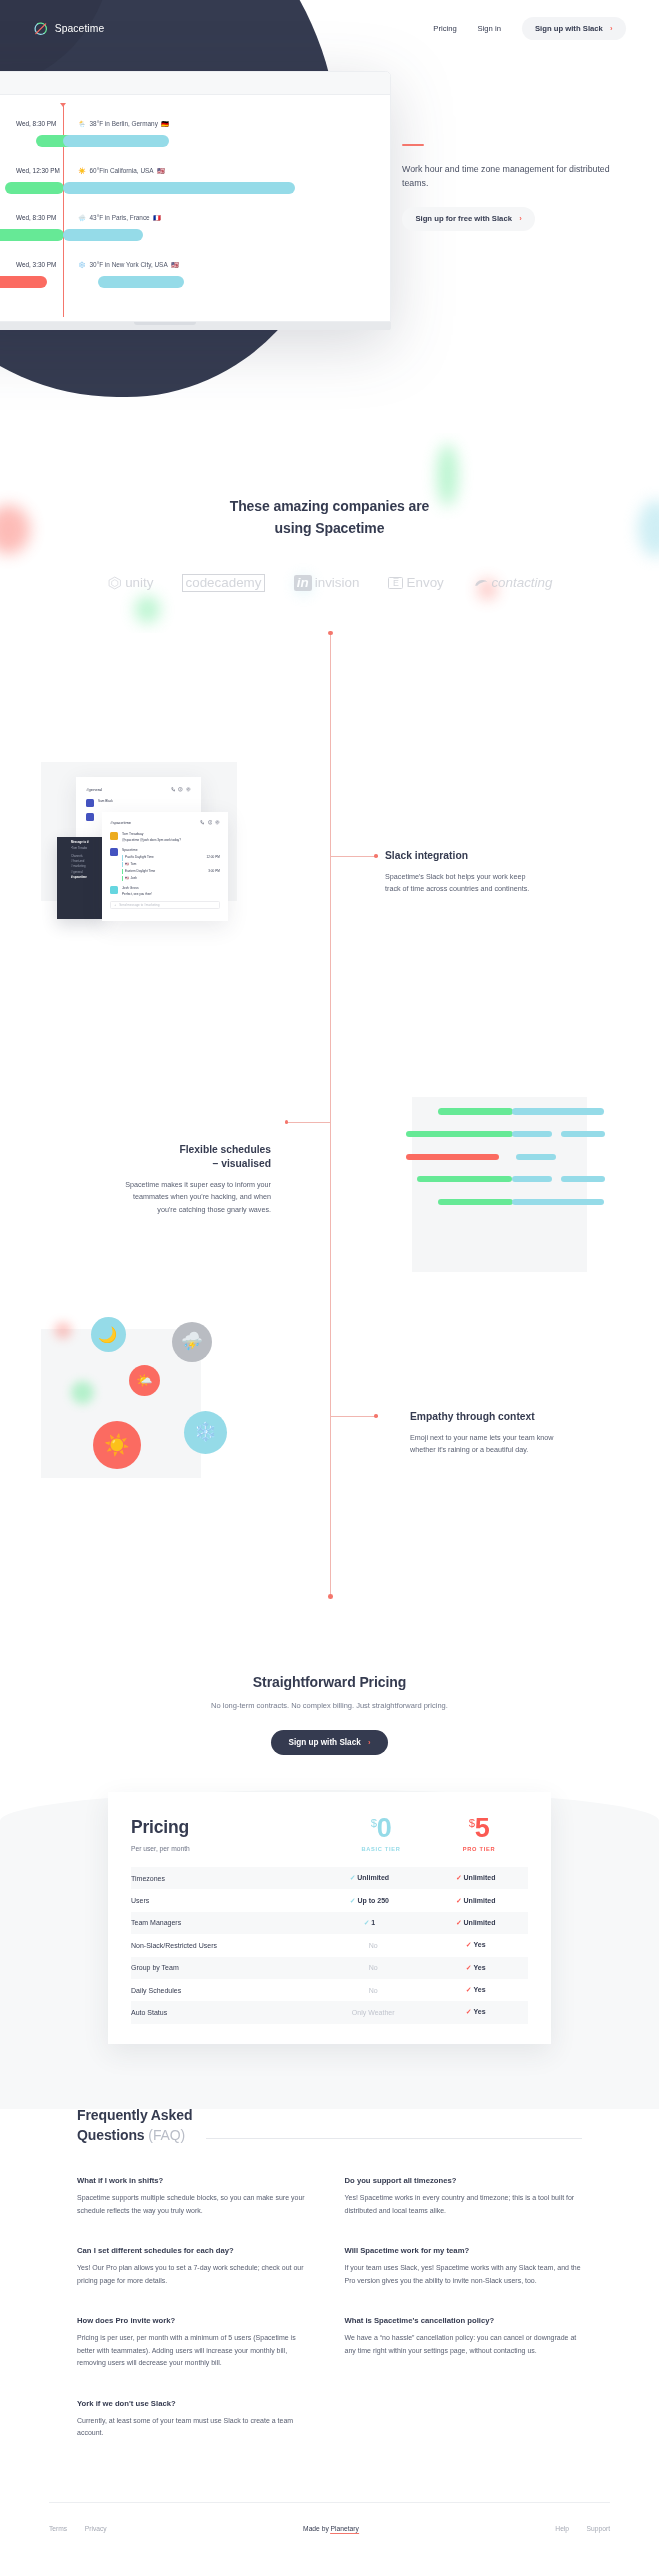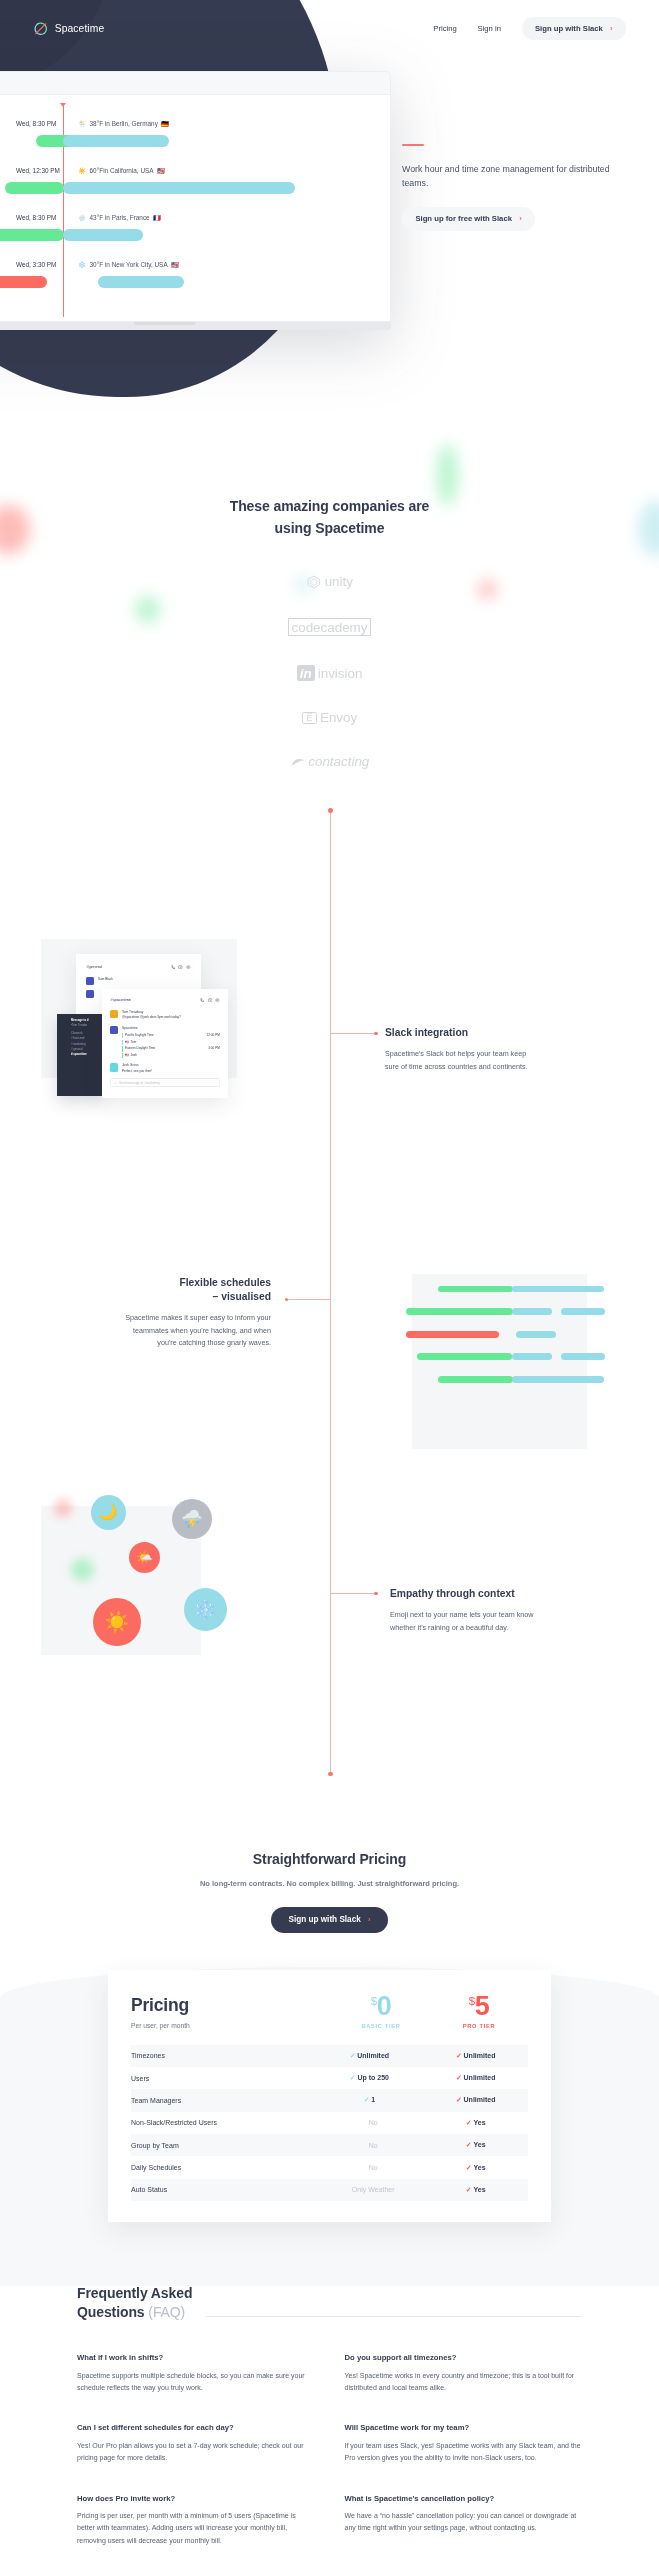--- a/index.html
+++ b/index.html
@@ -132,21 +132,21 @@
 
   
   .companies { position: relative; padding: 62px 0 41px; text-align: center; overflow: hidden; }
   .companies h2 {
     font-size: 14px; font-weight: 700; color: #353b50;
     line-height: 1.6; letter-spacing: -0.1px; position: relative; z-index: 5;
   }
   .logo-row {
     margin-top: 34px;
     display: flex; align-items: center; justify-content: center; gap: 29px;
-    position: relative; z-index: 5; flex-direction: column;
+    position: relative; z-index: 5;
   }
   .logo {
     display: flex; align-items: center; gap: 3.1px;
     color: #c8cbd2; font-size: 13.4px; opacity: .78;
   }
   .logo .lg-txt { font-weight: 400; }
   .blob-dot { position: absolute; border-radius: 50%; filter: blur(7.2px); opacity: .45; }
 
   
   .features { position: relative; padding: 0 0 31px; }
@@ -220,21 +220,21 @@
   .ebub {
     position: absolute; border-radius: 50%;
     display: flex; align-items: center; justify-content: center;
   }
   .eglow { position: absolute; border-radius: 50%; filter: blur(4.6px); }
 
   
   .pricing-wrap { position: relative; padding-top: 31px; }
   .pricing-head { text-align: center; position: relative; z-index: 5; }
   .pricing-head h2 { font-size: 14px; font-weight: 700; color: #353b50; margin-bottom: 11.3px; letter-spacing: -0.1px; }
-  .pricing-head p { font-size: 7.5px; color: #767c8d; margin-bottom: 19.6px; font-weight: bold; }
+  .pricing-head p { font-size: 7.5px; color: #767c8d; margin-bottom: 19.6px; }
   .price-bg {
     position: absolute; left: 0; right: 0; top: 147px; height: 319px;
     background: #f7f8f9;
     border-top-left-radius: 50% 31px; border-top-right-radius: 50% 31px;
   }
   .price-card {
     position: relative; z-index: 5;
     margin: 37px auto 0; width: 443px;
     background: #ffffff;
     box-shadow: 0 9.3px 26px rgba(45,50,70,.09);
@@ -574,21 +574,21 @@
           <span>Send message to #marketing</span>
         </div>
       </div>
     </div>
 
     <div class="conn" style="left:330px;width:44px;top:223px;">
       <span class="dot" style="left:44px"></span>
     </div>
     <div class="feat-copy" style="left:385px;top:216px;">
       <h3>Slack integration</h3>
-      <p>Spacetime's Slack bot helps your team keep sure of time across countries and continents.</p>
+      <p>Spacetime's Slack bot helps your work keep track of time across countries and continents.</p>
     </div>
 
     <div class="sched-viz" style="left:412px;top:464px;">
       <span class="vbar green" style="left:26px;top:11.3px;width:75px"></span>
       <span class="vbar blue" style="left:100px;top:11.3px;width:92px"></span>
 
       <span class="vbar green" style="left:-6.2px;top:34px;width:107px"></span>
       <span class="vbar blue" style="left:100px;top:34px;width:40px"></span>
       <span class="vbar blue" style="left:149px;top:34px;width:44px"></span>
 
@@ -599,21 +599,21 @@
       <span class="vbar blue" style="left:100px;top:79px;width:40px"></span>
       <span class="vbar blue" style="left:149px;top:79px;width:44px"></span>
 
       <span class="vbar green" style="left:26px;top:102px;width:75px"></span>
       <span class="vbar blue" style="left:100px;top:102px;width:92px"></span>
     </div>
 
     <div class="conn" style="left:286px;width:44px;top:489px;">
       <span class="dot" style="left:-1.5px"></span>
     </div>
-    <div class="feat-copy right-align" style="left:116px;top:466px;">
+    <div class="feat-copy right-align" style="left:116px;top:510px;">
       <h3>
         <span>Flexible schedules</span><br>
         <span>– visualised</span>
       </h3>
       <p>Spacetime makes it super easy to inform your teammates when you're hacking, and when you're catching those gnarly waves.</p>
     </div>
 
     <div class="emoji-viz" style="left:41px;top:696px;">
       <span class="eglow" style="left:13.4px;top:-7.2px;width:17.5px;height:17.5px;background:#fb6b61;opacity:.35"></span>
       <span class="eglow" style="left:30px;top:52px;width:23px;height:23px;background:#66e996;opacity:.45"></span>
@@ -630,21 +630,21 @@
         <span>☀️</span>
       </span>
       <span class="ebub" style="left:143px;top:82px;width:43px;height:43px;background:#95dbe8;font-size:18.5px">
         <span>❄️</span>
       </span>
     </div>
 
     <div class="conn" style="left:330px;width:44px;top:783px;">
       <span class="dot" style="left:44px"></span>
     </div>
-    <div class="feat-copy" style="left:390px;top:777px;">
+    <div class="feat-copy" style="left:410px;top:777px;">
       <h3>Empathy through context</h3>
       <p>Emoji next to your name lets your team know whether it's raining or a beautiful day.</p>
     </div>
   </section>
 
   <section class="pricing-wrap">
     <div class="price-bg"></div>
 
     <div class="pricing-head">
       <h2>Straightforward Pricing</h2>

